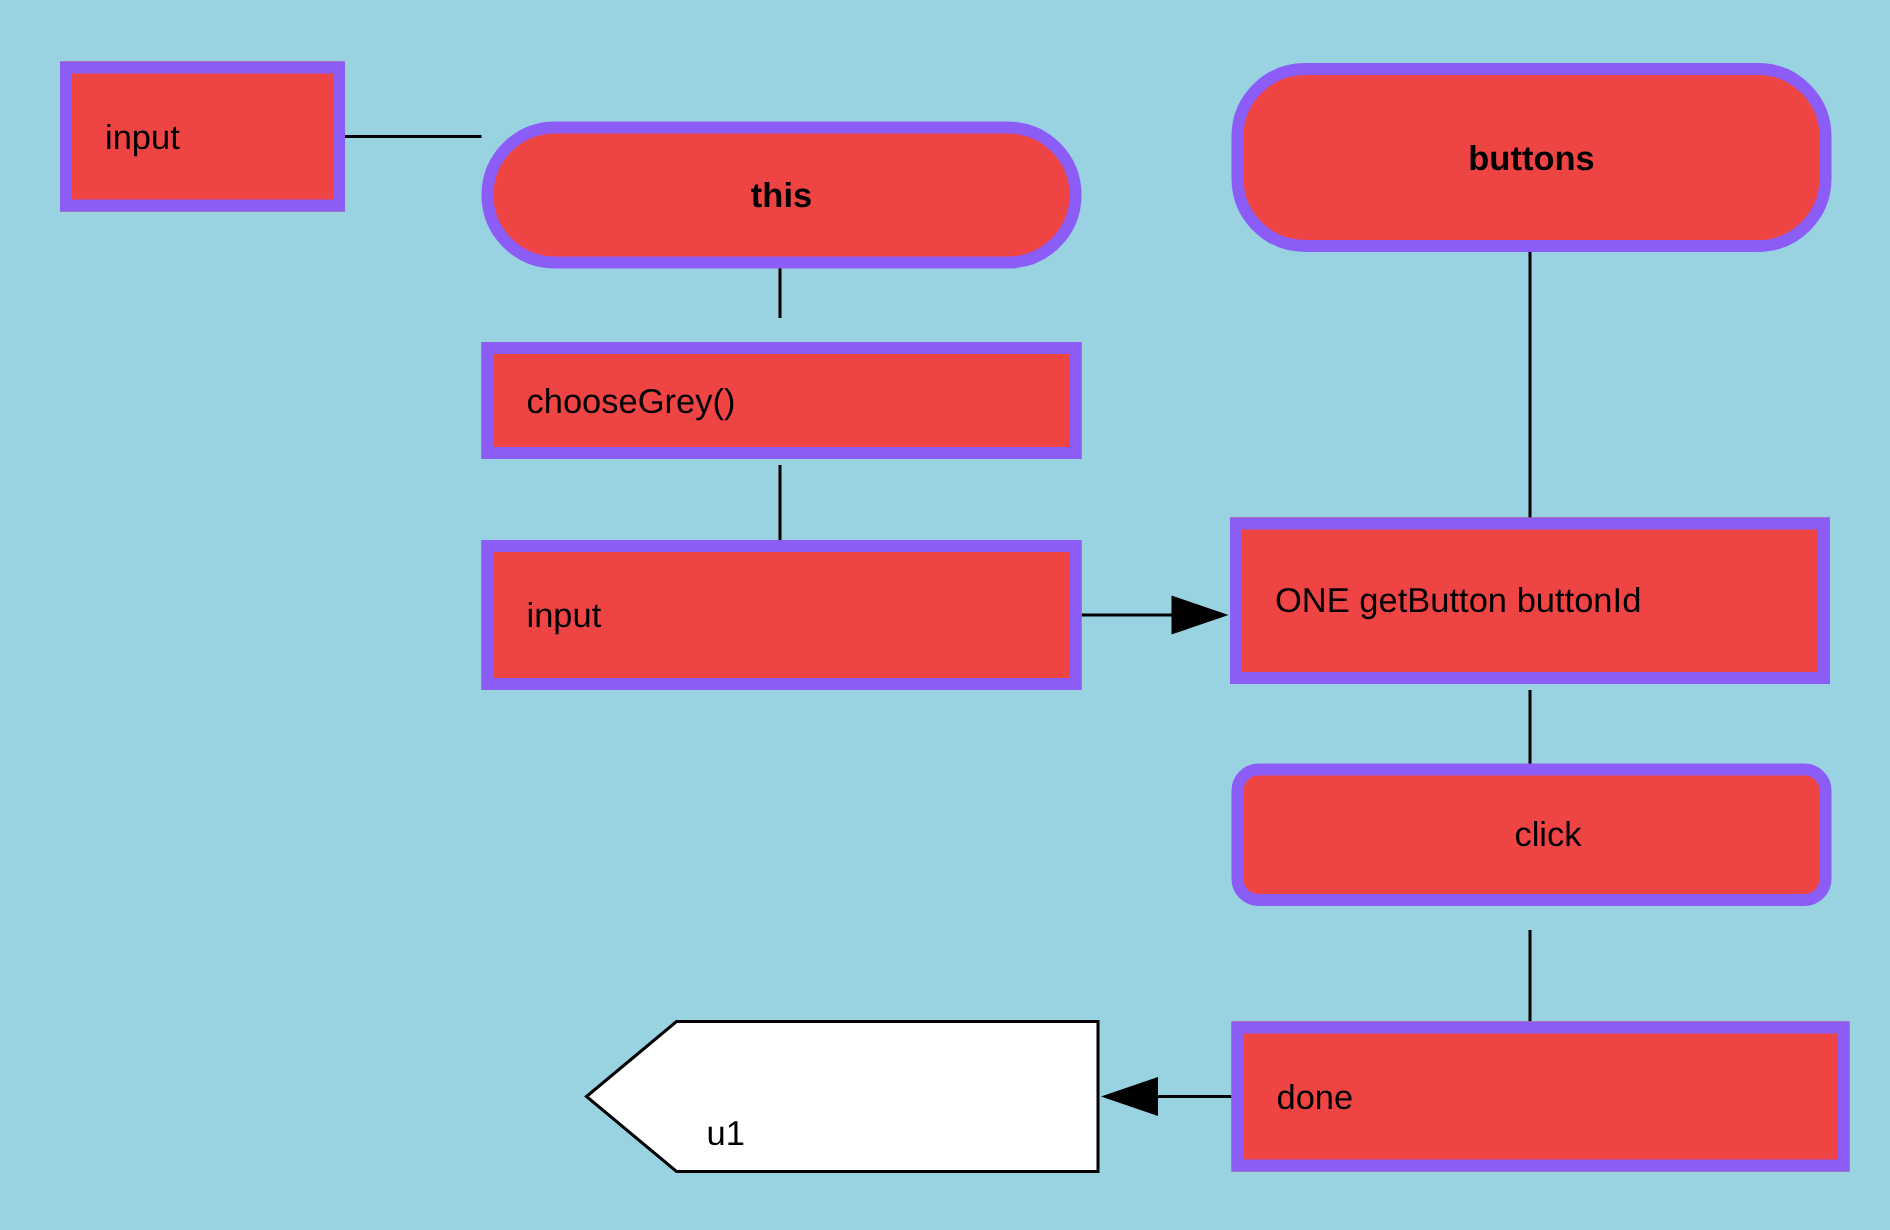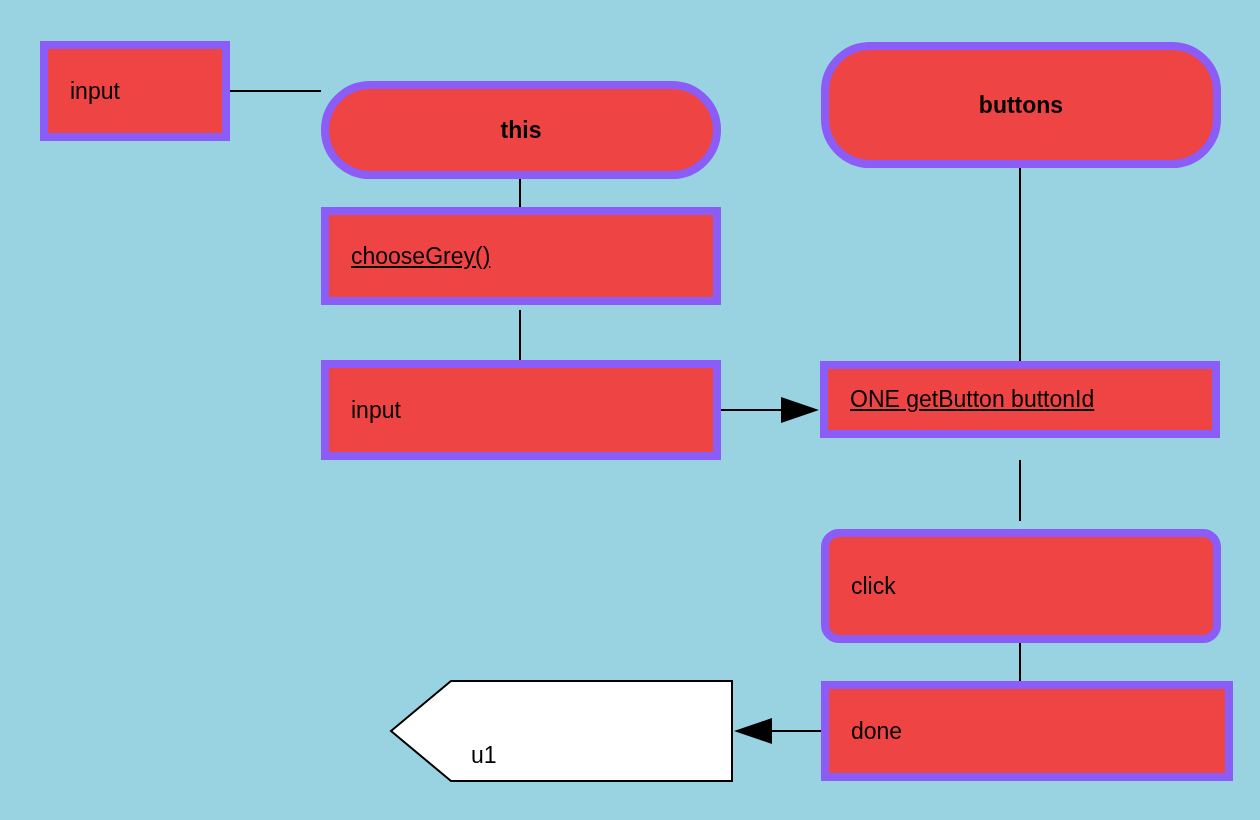--- a/index.html
+++ b/index.html
@@ -42,25 +42,25 @@
   }
   .pill .lbl {
     padding-left: 0;
   }
   .rounded {
     border-radius: 18px;
   }
   
   .n-input-left  { left: 40px;  top: 41px;  width: 190px; height: 100px; }
   .n-this        { left: 321px; top: 42px;  width: 400px; height: 98px; margin-top: 39px;  }
-  .n-choosegrey  { left: 321px; top: 207px; width: 400px; height: 98px; text-decoration: underline;  }
+  .n-choosegrey  { left: 321px; top: 228px; width: 400px; height: 78px;  }
   .n-input-mid   { left: 321px; top: 360px; width: 400px; height: 100px; }
   .n-buttons     { left: 821px; top: 42px;  width: 400px; height: 126px;  }
-  .n-getbutton   { left: 820px; top: 361px; width: 400px; height: 77px; text-decoration: underline;  }
-  .n-click       { left: 821px; top: 529px; width: 400px; height: 114px;  }
+  .n-getbutton   { left: 820px; top: 345px; width: 400px; height: 111px;  }
+  .n-click       { left: 821px; top: 509px; width: 400px; height: 95px; justify-content: center;  }
   .n-done        { left: 821px; top: 681px; width: 412px; height: 100px; }
   
   .n-u1-label {
     position: absolute;
     left: 451px; top: 681px; width: 281px; height: 100px;
     display: flex;
     align-items: center;
     font-size: 23px;
     color: #000000;
   }

